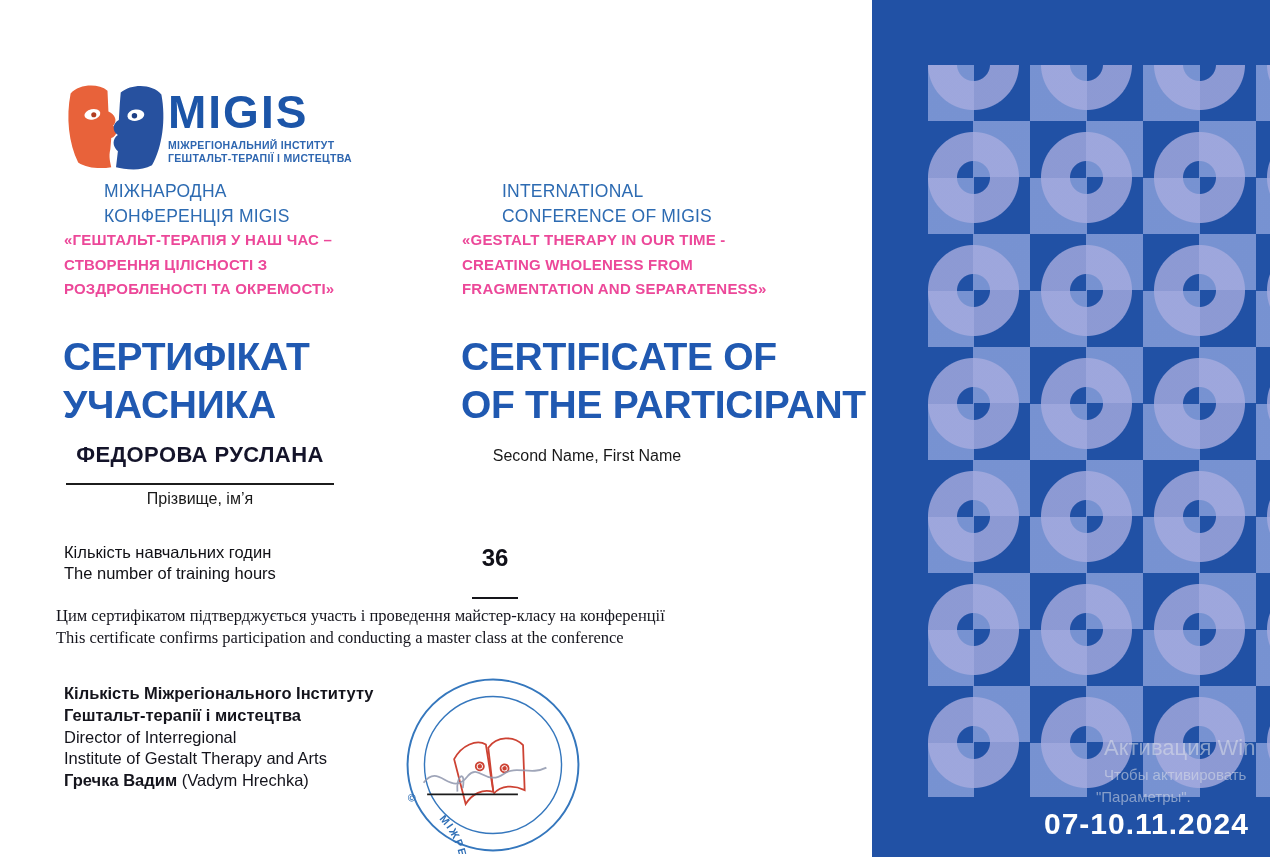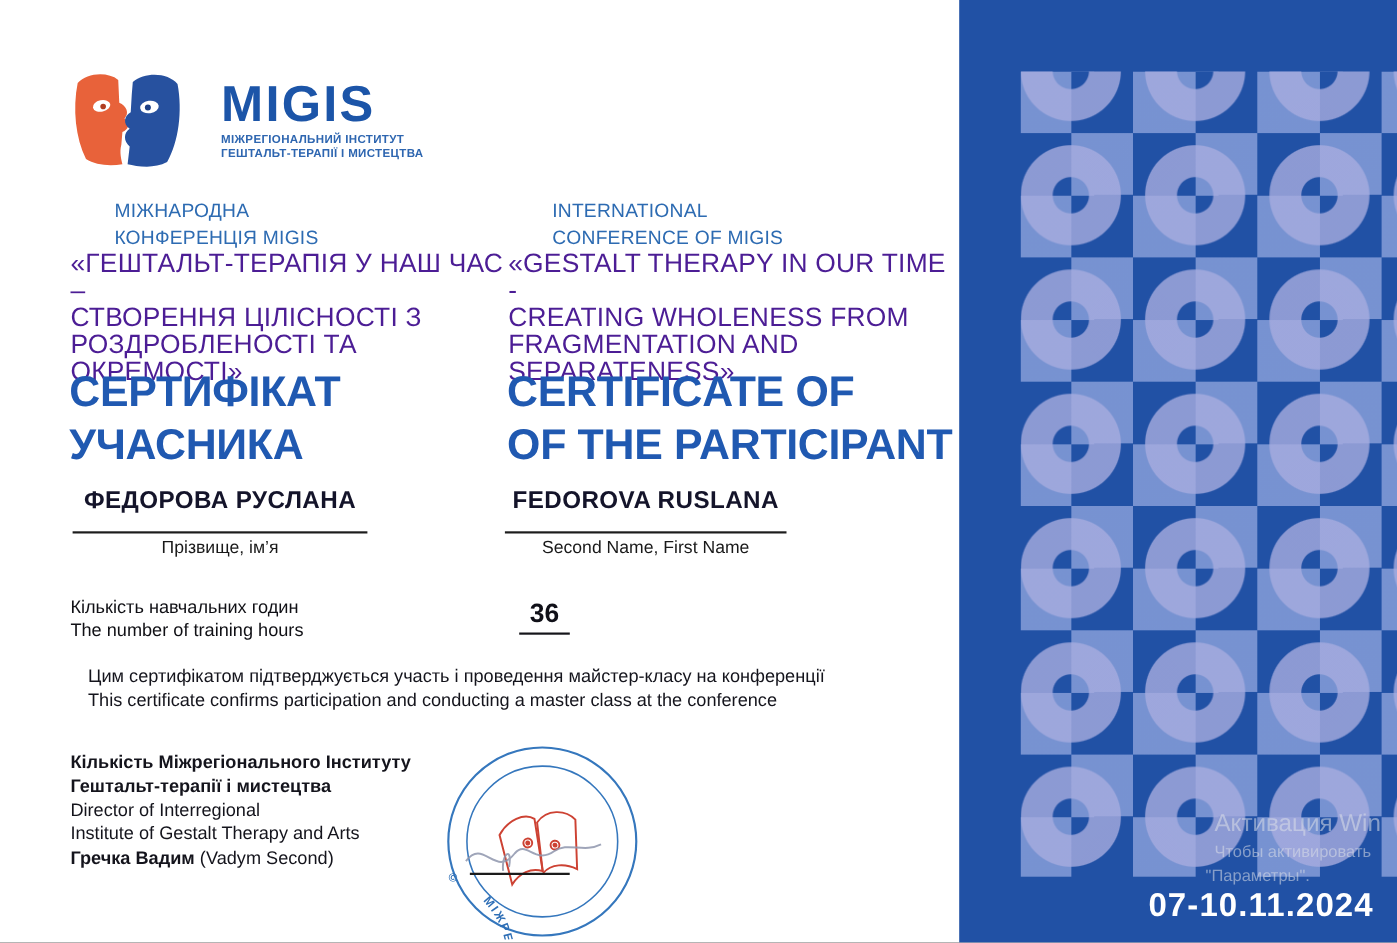--- a/index.html
+++ b/index.html
@@ -3,53 +3,53 @@
 <meta charset="utf-8">
 <style>
   html,body{margin:0;padding:0;background:#555;}
   .frame{
     position:relative;width:1270px;height:857px;background:#ffffff;overflow:hidden;
     font-family:"Liberation Sans","DejaVu Sans",sans-serif;
   }
   .abs{position:absolute;}
 
   
-  .logo-row{left:64px;top:62px;display:flex;gap:33px;}
+  .logo-row{left:64px;top:80px;display:flex;gap:0;}
   .logo-mark{width:104px;height:96px;}
   .logo-text{padding-top:10px;}
   .logo-name{font-size:46px;line-height:44px;font-weight:700;color:#1c55a8;letter-spacing:2px;}
   .logo-sub{margin-top:5px;font-size:10.5px;line-height:13px;font-weight:700;color:#2e66b0;letter-spacing:.3px;}
 
   
   .conf{top:179px;width:410px;}
   .conf-ua{left:64px;}
   .conf-en{left:462px;}
   .conf .pre{font-size:17.5px;line-height:24.5px;color:#2d6bb2;font-weight:400;letter-spacing:.2px;margin-left:40px;}
-  .conf .ttl{font-size:24px;line-height:24.5px;color:#4c1d95;font-weight:400;letter-spacing:.2px;}
+  .conf .ttl{font-size:15px;line-height:24.5px;color:#ec4899;font-weight:700;letter-spacing:.2px;}
 
   
   .cert-title{top:333px;font-size:39px;line-height:48px;font-weight:800;color:#2059b1;letter-spacing:-.3px;}
   .cert-title.ua{left:63px;}
   .cert-title.en{left:461px;}
 
   
   .namebox{top:442px;text-align:center;}
   .namebox.ua{left:66px;width:268px;}
   .namebox.en{left:459px;width:256px;}
   .name-line{font-size:22px;font-weight:700;color:#14142a;letter-spacing:.4px;
              padding-bottom:15px;border-bottom:2px solid #1c1c1c;}
   .name-label{margin-top:5px;font-size:16px;color:#191919;}
 
   
   .hours-label{left:64px;top:542px;font-size:16.5px;line-height:20.5px;color:#101015;}
   .hours-value{left:472px;top:544px;width:46px;text-align:center;font-size:24px;font-weight:700;
-               color:#101018;border-bottom:2px solid #15151a;padding-bottom:3px;}
+               color:#101018;border-bottom:2px solid #15151a;padding-bottom:25px;}
 
   
-  .confirm{left:80px;top:605px;font-size:16.5px;line-height:21.5px;color:#14141c;}
+  .confirm{left:56px;top:605px;font-size:16.5px;line-height:21.5px;color:#14141c;font-family:Liberation Serif, serif;}
 
   
   .director{left:64px;top:683px;font-size:16.5px;line-height:21.8px;color:#14141c;}
   .director .b{font-weight:700;}
 
   
   .seal{left:404px;top:676px;width:178px;height:178px;}
 
   
   .side-panel{left:872px;top:0;width:398px;height:857px;background:#2151a5;overflow:hidden;}
@@ -113,41 +113,40 @@
   <div class="abs cert-title en">
     <div>CERTIFICATE OF</div>
     <div>OF THE PARTICIPANT</div>
   </div>
 
   <div class="abs namebox ua">
     <div class="name-line">ФЕДОРОВА РУСЛАНА</div>
     <div class="name-label">Прізвище, ім’я</div>
   </div>
   <div class="abs namebox en">
-    <div class="name-line">FEDOROVA RUSLANA</div>
     <div class="name-label">Second Name, First Name</div>
   </div>
 
   <div class="abs hours-label">
     <div>Кількість навчальних годин</div>
     <div>The number of training hours</div>
   </div>
   <div class="abs hours-value">36</div>
 
   <div class="abs confirm">
     <div>Цим сертифікатом підтверджується участь і проведення майстер-класу на конференції</div>
     <div>This certificate confirms participation and conducting a master class at the conference</div>
   </div>
 
   <div class="abs director">
     <div class="b">Кількість Міжрегіонального Інституту</div>
     <div class="b">Гештальт-терапії і мистецтва</div>
     <div>Director of Interregional</div>
     <div>Institute of Gestalt Therapy and Arts</div>
-    <div><span class="b">Гречка Вадим</span><span> (Vadym Second)</span></div>
+    <div><span class="b">Гречка Вадим</span><span> (Vadym Hrechka)</span></div>
   </div>
 
   <svg class="abs seal" viewBox="0 0 200 200">
     <defs>
       <path id="sealcircle" d="M 39.2,160.8 A 86,86 0 1 1 39.0,160.6" fill="none"></path>
     </defs>
     <circle cx="100" cy="100" r="96" fill="none" stroke="#3577bd" stroke-width="2.2"></circle>
     <circle cx="100" cy="100" r="77" fill="none" stroke="#3577bd" stroke-width="1.6"></circle>
     <text font-size="12" font-weight="600" fill="#2f6fb6" letter-spacing="2">
       <textPath href="#sealcircle">МІЖРЕГІОНАЛЬНИЙ ІНСТИТУТ ГЕШТАЛЬТ-ТЕРАПІЇ І МИСТЕЦТВА ©</textPath>

